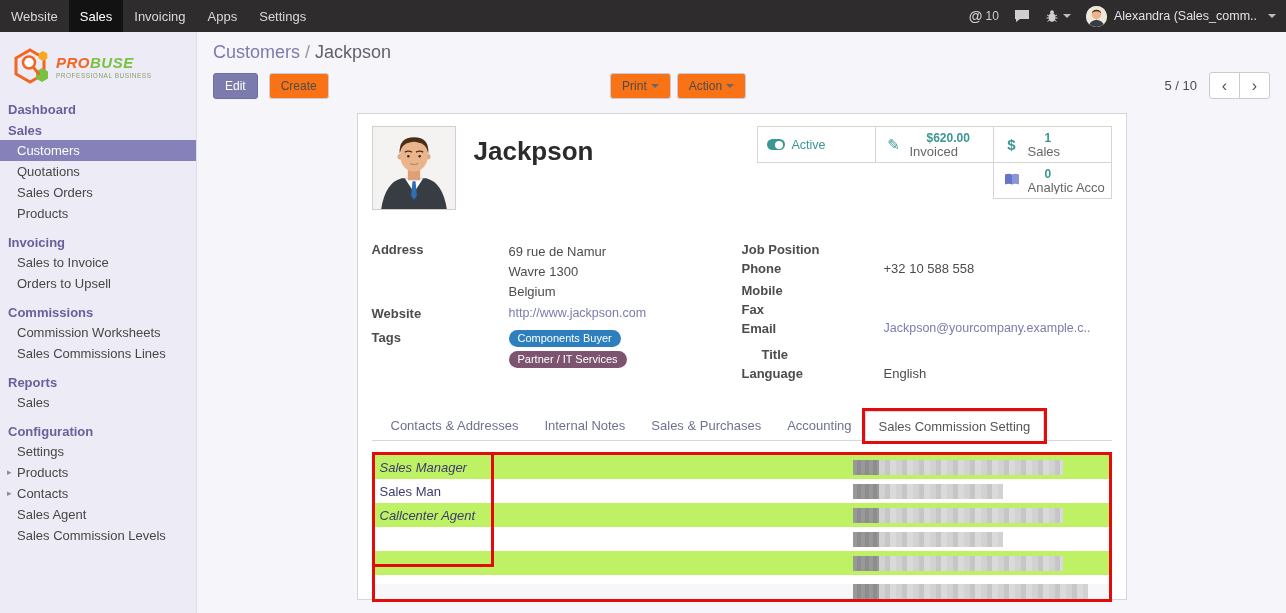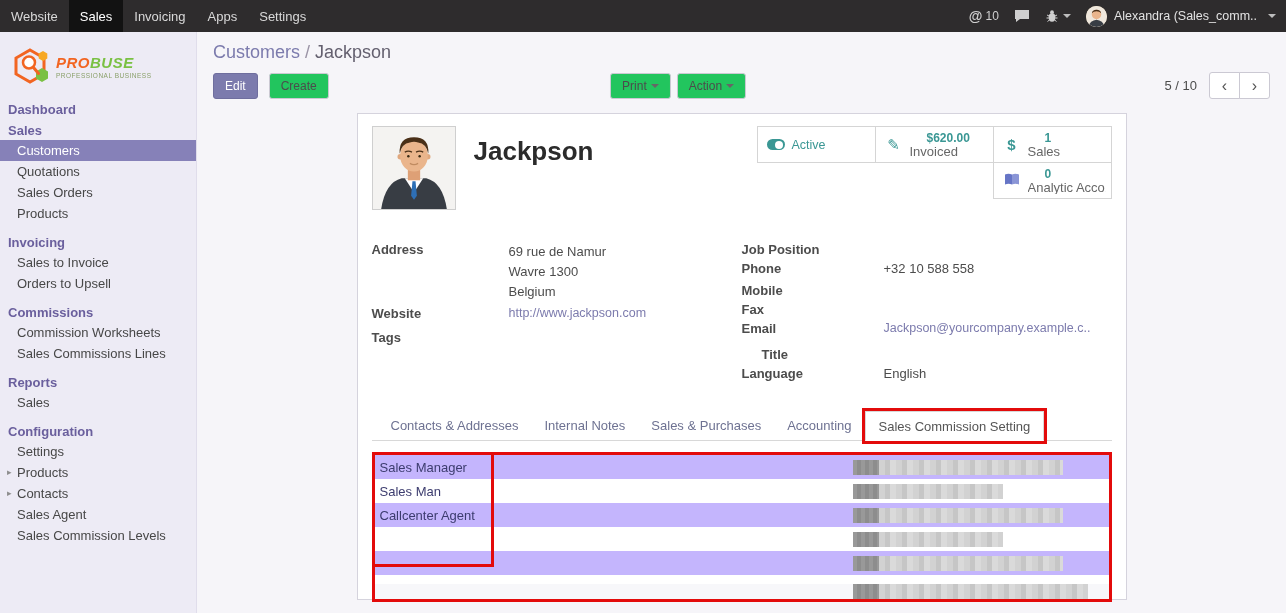--- a/index.html
+++ b/index.html
@@ -42,21 +42,21 @@
 
   
   .cp { padding:10px 16px 8px; }
   .bc-row { margin-bottom:9px; font-size:18px; }
   .bc-parent { color:#7c7bad; cursor:pointer; }
   .bc-sep { color:#9a93a5; margin:0 5px; }
   .bc-current { color:#64606f; }
   .btn-row { display:flex; align-items:center; position:relative; height:27px; }
   .btn-left { display:flex; gap:11px; }
   .btn-center { position:absolute; left:44%; transform:translateX(-50%); display:flex; gap:6px; }
-  .btn { font-size:12px; padding:5px 11px; border:1px solid #cbc9d3; background:#22c55e; color:#4c4c4c; border-radius:3px; cursor:pointer; display:flex; align-items:center; }
+  .btn { font-size:12px; padding:5px 11px; border:1px solid #cbc9d3; background:#f97316; color:#4c4c4c; border-radius:3px; cursor:pointer; display:flex; align-items:center; }
   .btn-primary { background:#7c7bad; border-color:#6f6e9e; color:#fff; }
   .pager { margin-left:auto; display:flex; align-items:center; }
   .pager-text { font-size:13px; color:#4c4c4c; margin-right:12px; cursor:pointer; }
   .pager-btn { width:31px; height:27px; border:1px solid #cbc9d3; background:#fff; display:flex; align-items:center; justify-content:center; font-size:16px; color:#555; cursor:pointer; }
   .pager-prev { border-radius:3px 0 0 3px; }
   .pager-next { border-radius:0 3px 3px 0; margin-left:-1px; }
 
   
   .sheet { width:770px; height:487px; margin:6px auto 0; background:#fff; border:1px solid #d5d3dd; padding:12px 14px 8px; position:relative; }
   .sheet-top { display:flex; }
@@ -97,21 +97,21 @@
                 outline:3px solid #e30b0b; outline-offset:0; }
 
   
   .table-annot-wrap { margin-top:11px; border:3px solid #e30b0b; position:relative; }
   .trow { display:flex; align-items:center; }
   .tcell-left { width:478px; padding-left:5px; font-size:13px; display:flex; align-items:center; height:100%; flex-shrink:0; }
   .tcell-right { flex:1; display:flex; align-items:center; height:100%; }
   .thead { height:22px; background:#d5d4ea; }
   .thead .tcell-left { font-weight:bold; color:#252a52; }
   .tr-data { height:24px; }
-  .stripe { background:#c4b5fd; }
+  .stripe { background:#bef264;font-style:italic; }
   .row-label { color:#3c3c6e; }
   .gap-row { height:9px; background:#fff; }
   .footer-row { height:15px; background:#f7f7fa; }
   .blur { height:15px; display:flex; }
   .thead .blur { height:18px; }
   .blur .b1 { width:26px; background:repeating-linear-gradient(90deg,#999 0 4px,#8d8d8d 4px 8px); }
   .blur .b2 { flex:1; background:repeating-linear-gradient(90deg,#d2d2d2 0 6px,#c6c6c6 6px 11px,#dadada 11px 17px); }
   .blur.pink .b1 { background:repeating-linear-gradient(90deg,#c66 0 4px,#d07f7f 4px 8px); }
   .blur.pink .b2 { background:repeating-linear-gradient(90deg,#e9bcbc 0 6px,#e0a8a8 6px 11px,#f0caca 11px 17px); }
   .annot-col { position:absolute; left:-3px; top:-3px; width:122px; height:115px; border:3px solid #e30b0b; pointer-events:none; }
@@ -340,20 +340,24 @@
               <span>Wavre 1300</span><br>
               <span>Belgium</span>
             </span>
           </div>
           <div class="frow mt4">
             <span class="flabel">Website</span>
             <a class="link">http://www.jackpson.com</a>
           </div>
           <div class="frow mt6">
             <span class="flabel">Tags</span>
+            <span class="tagcol">
+              <span class="tag blue">Components Buyer</span>
+              <span class="tag purple">Partner / IT Services</span>
+            </span>
           </div>
         </div>
 
         <div class="fcol">
           <div class="frow" style="min-height:16px;">
             <span class="flabel r">Job Position</span>
             <span class="fval"></span>
           </div>
           <div class="frow">
             <span class="flabel r">Phone</span>

